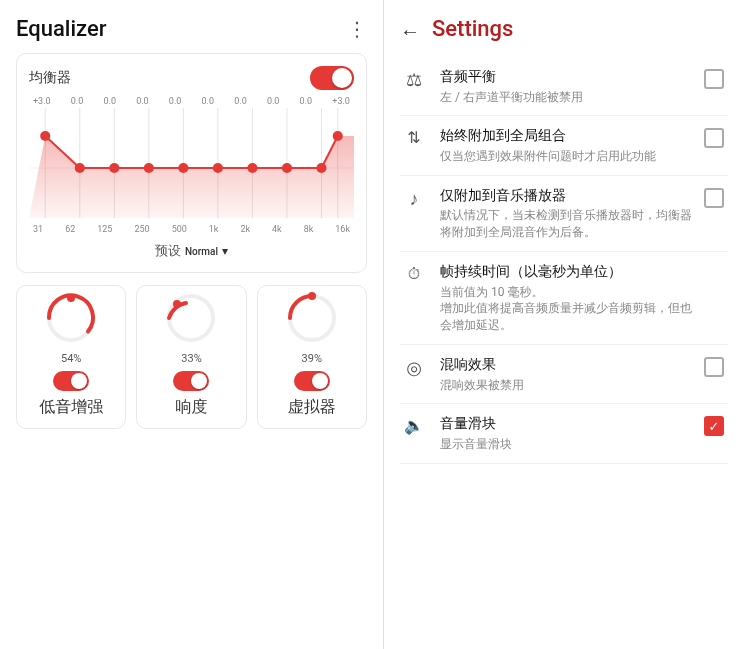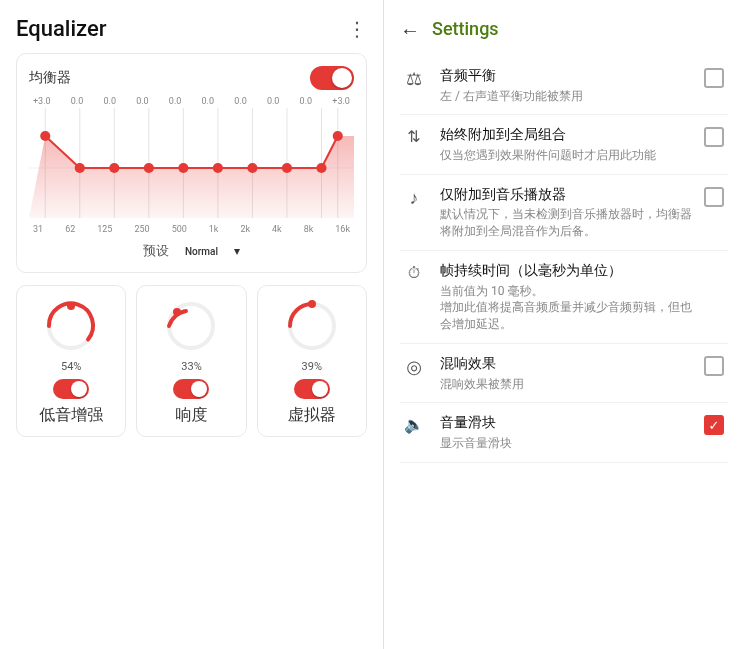--- a/index.html
+++ b/index.html
@@ -115,21 +115,21 @@
       color: #888;
       padding: 0 4px;
       margin-bottom: 8px;
     }
 
     
     .preset-row {
       display: flex;
       justify-content: center;
       align-items: center;
-      gap: 16px;
+      gap: 4px;
     }
 
     .preset-label {
       font-size: 13px;
       color: #555;
     }
 
     .preset-value {
       font-size: 10px;
       color: #333;
@@ -145,21 +145,21 @@
     .bottom-controls {
       display: flex;
       gap: 10px;
     }
 
     .control-card {
       flex: 1;
       background: #fff;
       border: 1px solid #e8e8e8;
       border-radius: 10px;
-      padding: 12px 8px 10px;
+      padding: 4px 8px 10px;
       display: flex;
       flex-direction: column;
       align-items: center;
       gap: 6px;
     }
 
     
     .knob-container {
       width: 56px;
       height: 56px;
@@ -221,23 +221,23 @@
       margin-bottom: 16px;
     }
 
     .back-arrow {
       font-size: 20px;
       color: #333;
       cursor: pointer;
     }
 
     .right-title {
-      font-size: 18px;
+      font-size: 22px;
       font-weight: 500;
-      color: #4d7c0f;
+      color: #b91c1c;
     }
 
     
     .settings-item {
       display: flex;
       align-items: flex-start;
       gap: 12px;
       padding: 10px 0;
       border-bottom: 1px solid #f0f0f0;
     }

